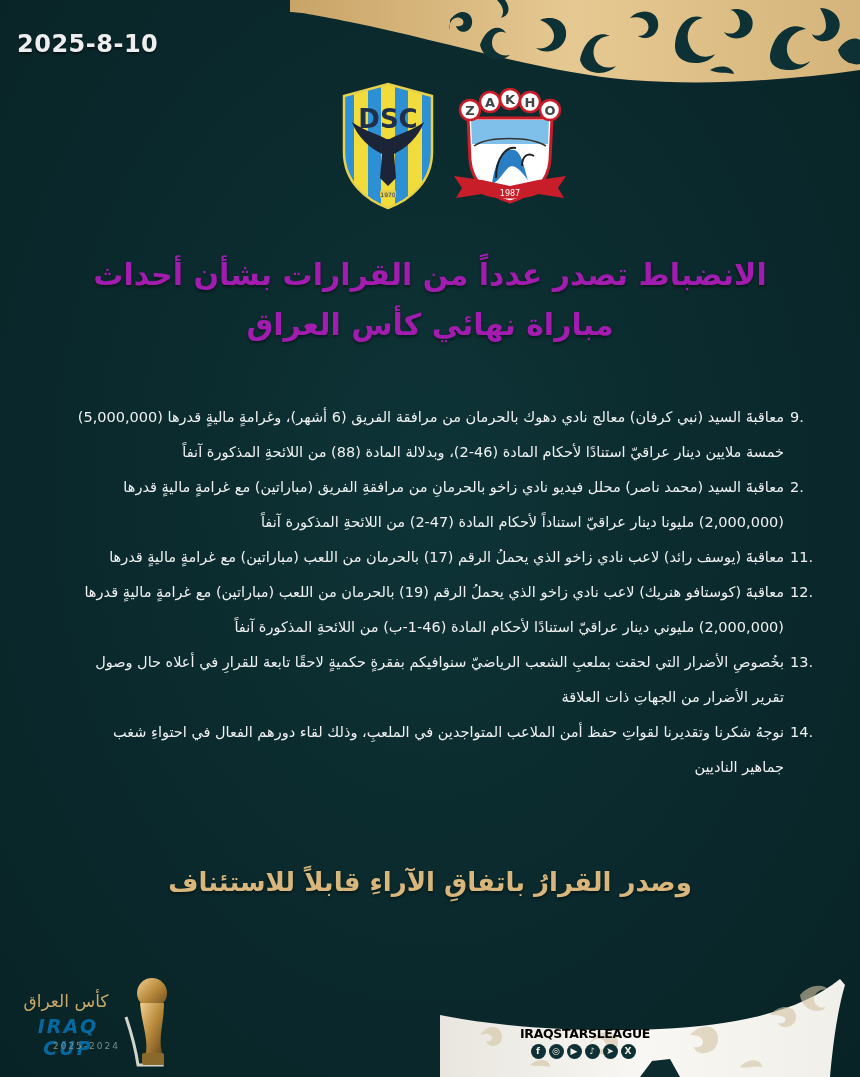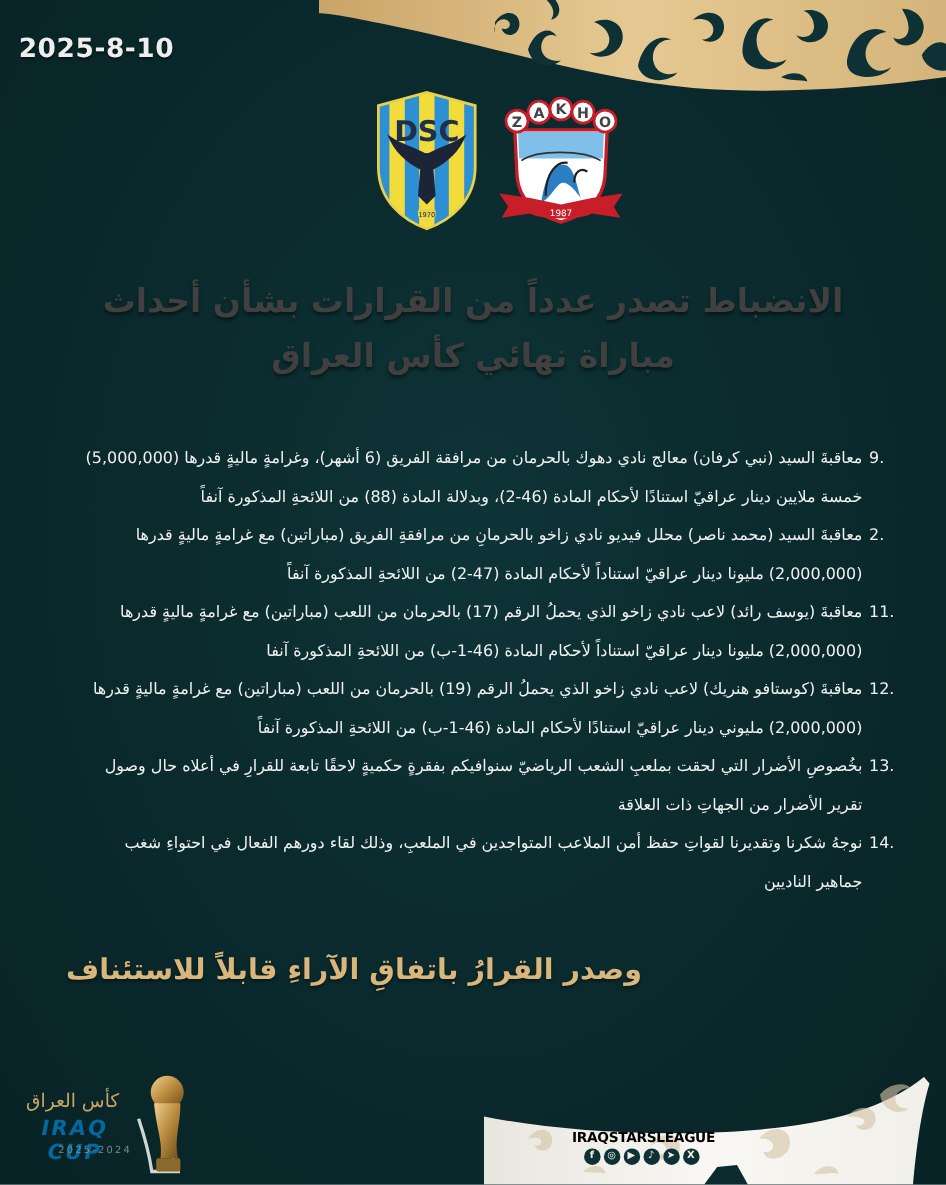--- a/index.html
+++ b/index.html
@@ -40,39 +40,39 @@
   .logo { position: absolute; }
   .logo svg { display: block; }
   .logo-dsc { left: 0; top: 0; width: 96px; height: 128px; }
   .logo-zakho { left: 112px; top: 6px; width: 116px; height: 118px; }
 
   .headline {
     position: absolute; left: 60px; right: 60px; top: 250px;
     direction: rtl; text-align: center;
     font-family: "DejaVu Sans", sans-serif; font-weight: bold;
     font-size: 30px; line-height: 50px;
-    color: #404040;
+    color: #a21caf;
     text-shadow: 0 2px 3px rgba(0,0,0,0.45);
   }
 
   .body-list {
     position: absolute; left: 18px; right: 44px; top: 400px;
     direction: rtl; text-align: right;
     font-family: "DejaVu Sans", sans-serif;
     font-size: 14.5px; line-height: 35px;
     color: #f1f1f1;
     list-style: none;
   }
   .body-list li { position: relative; padding-right: 0; }
   .body-list .num { display: inline-block; min-width: 26px; margin-left: 6px; direction: ltr; text-align: left; }
   .body-list .cont { padding-right: 32px; display: block; }
 
   .closing {
     position: absolute; left: 60px; right: 60px; top: 862px;
-    direction: rtl; text-align: left;
+    direction: rtl; text-align: center;
     font-family: "DejaVu Sans", sans-serif; font-weight: bold;
     font-size: 26px; line-height: 40px;
     color: #d9b77c;
     text-shadow: 0 2px 3px rgba(0,0,0,0.45);
   }
 
   .cup-brand {
     position: absolute; left: 14px; top: 975px; width: 160px; height: 95px;
   }
   .cup-ar {
@@ -194,21 +194,20 @@
   <li>
     <span class="num">9.</span><span>معاقبةَ السيد (نبي كرفان) معالج نادي دهوك بالحرمان من مرافقة الفريق (6 أشهر)، وغرامةٍ ماليةٍ قدرها (5,000,000)</span>
     <span class="cont">خمسة ملايين دينار عراقيّ استنادًا لأحكام المادة (46-2)، وبدلالة المادة (88) من اللائحةِ المذكورة آنفاً</span>
   </li>
   <li>
     <span class="num">2.</span><span>معاقبةَ السيد (محمد ناصر) محلل فيديو نادي زاخو بالحرمانِ من مرافقةِ الفريق (مباراتين) مع غرامةٍ ماليةٍ قدرها</span>
     <span class="cont">(2,000,000) مليونا دينار عراقيّ استناداً لأحكام المادة (47-2) من اللائحةِ المذكورة آنفاً</span>
   </li>
   <li>
     <span class="num">11.</span><span>معاقبةَ (يوسف رائد) لاعب نادي زاخو الذي يحملُ الرقم (17) بالحرمان من اللعب (مباراتين) مع غرامةٍ ماليةٍ قدرها</span>
-    <span class="cont">(2,000,000) مليونا دينار عراقيّ استناداً لأحكام المادة (46-1-ب) من اللائحةِ المذكورة آنفا</span>
   </li>
   <li>
     <span class="num">12.</span><span>معاقبةَ (كوستافو هنريك) لاعب نادي زاخو الذي يحملُ الرقم (19) بالحرمان من اللعب (مباراتين) مع غرامةٍ ماليةٍ قدرها</span>
     <span class="cont">(2,000,000) مليوني دينار عراقيّ استنادًا لأحكام المادة (46-1-ب) من اللائحةِ المذكورة آنفاً</span>
   </li>
   <li>
     <span class="num">13.</span><span>بخُصوصِ الأضرار التي لحقت بملعبِ الشعب الرياضيّ سنوافيكم بفقرةٍ حكميةٍ لاحقًا تابعة للقرارِ في أعلاه حال وصول</span>
     <span class="cont">تقرير الأضرار من الجهاتِ ذات العلاقة</span>
   </li>
   <li>

